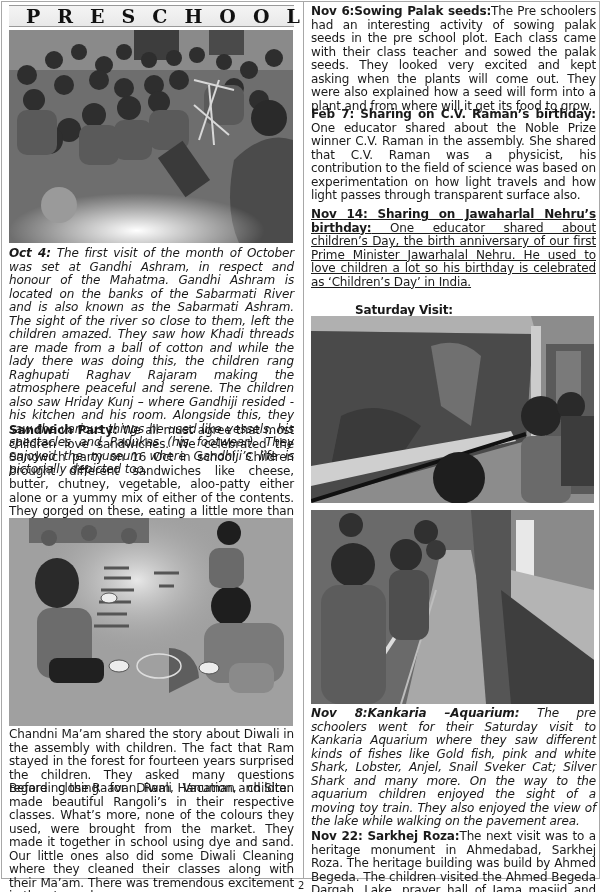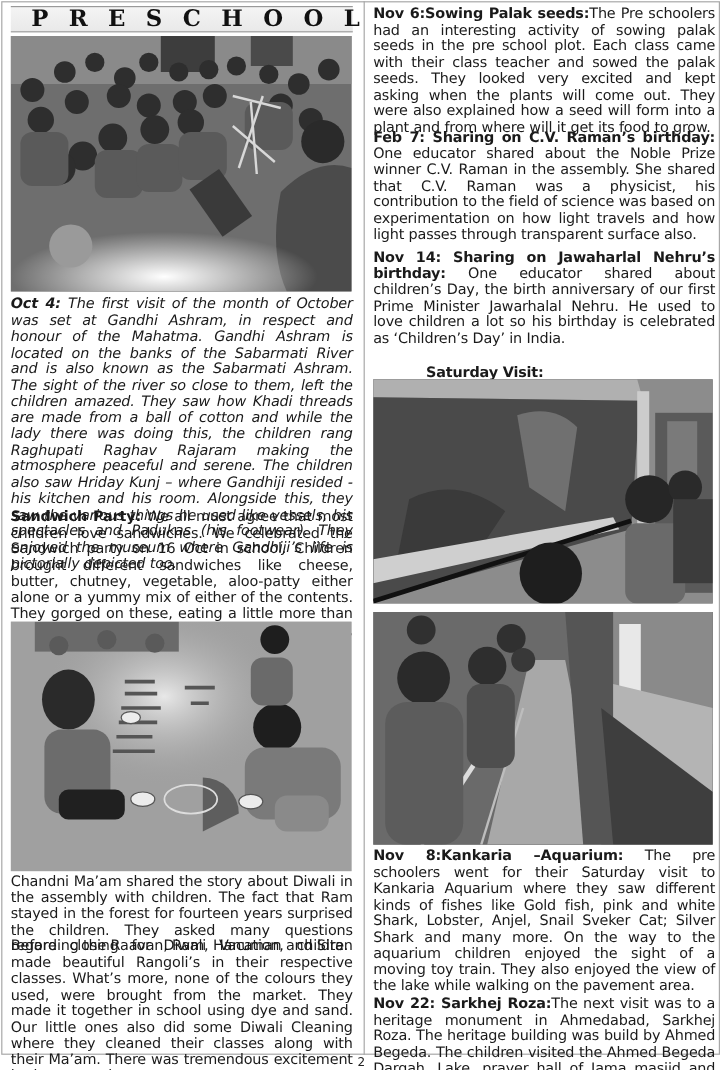--- a/index.html
+++ b/index.html
@@ -146,21 +146,21 @@
 <p class="txt" style="left:9px; top:782px; width:285px;">Before closing for Diwali Vacation, children made beautiful Rangoli’s in their respective classes. What’s more, none of the colours they used, were brought from the market. They made it together in school using dye and sand. Our little ones also did some Diwali Cleaning where they cleaned their classes along with their Ma’am. There was tremendous excitement in the atmosphere.</p>
 
 <p class="txt" style="left:311px; top:5px; width:285px;">
   <b>Nov 6:Sowing Palak seeds:</b><span>The Pre schoolers had an interesting activity of sowing palak seeds in the pre school plot. Each class came with their class teacher and sowed the palak seeds. They looked very excited and kept asking when the plants will come out. They were also explained how a seed will form into a plant and from where will it get its food to grow.</span>
 </p>
 
 <p class="txt" style="left:311px; top:108px; width:285px;">
   <b>Feb 7: Sharing on C.V. Raman’s birthday:</b><span> One educator shared about the Noble Prize winner C.V. Raman in the assembly. She shared that C.V. Raman was a physicist, his contribution to the field of science was based on experimentation on how light travels and how light passes through transparent surface also.</span>
 </p>
 
-<p class="txt" style="left:311px; top:208px; width:285px;">
+<p class="txt" style="left:311px; top:208px; width:285px;text-decoration:underline;">
   <b>Nov 14: Sharing on Jawaharlal Nehru’s birthday:</b><span> One educator shared about children’s Day, the birth anniversary of our first Prime Minister Jawarhalal Nehru. He used to love children a lot so his birthday is celebrated as ‘Children’s Day’ in India.</span>
 </p>
 
 <p class="txt" style="left:311px; top:304px; width:285px;margin-left:44px;">
   <b>Saturday Visit:</b>
 </p>
 
 <div class="photo" style="left:311px; top:316px; width:283px; height:187px;" title="Children looking into a large aquarium tank">
   <svg width="283" height="187" viewBox="0 0 283 187">
     <rect width="283" height="187" fill="#8c8c8c"></rect>
@@ -198,21 +198,21 @@
     <circle cx="42" cy="55" r="22" fill="#2a2a2a"></circle>
     <rect x="10" y="75" width="65" height="119" rx="18" fill="#5c5c5c"></rect>
     <circle cx="95" cy="45" r="16" fill="#2e2e2e"></circle>
     <rect x="78" y="60" width="40" height="70" rx="12" fill="#4e4e4e"></rect>
     <circle cx="40" cy="15" r="12" fill="#303030"></circle>
     <circle cx="115" cy="22" r="12" fill="#303030"></circle>
     <circle cx="125" cy="40" r="10" fill="#383838"></circle>
   </svg>
 </div>
 
-<p class="txt" style="left:311px; top:707px; width:285px;">
+<p class="txt" style="left:311px; top:707px; width:285px;font-style:italic;">
   <b>Nov 8:Kankaria –Aquarium:</b><span> The pre schoolers went for their Saturday visit to Kankaria Aquarium where they saw different kinds of fishes like Gold fish, pink and white Shark, Lobster, Anjel, Snail Sveker Cat; Silver Shark and many more. On the way to the aquarium children enjoyed the sight of a moving toy train. They also enjoyed the view of the lake while walking on the pavement area.</span>
 </p>
 
 <p class="txt" style="left:311px; top:805px; width:285px;margin-top:25px;">
   <b>Nov 22: Sarkhej Roza:</b><span>The next visit was to a heritage monument in Ahmedabad, Sarkhej Roza. The heritage building was build by Ahmed Begeda. The children visited the Ahmed Begeda Dargah, Lake, prayer hall of Jama masjid and the queen’s palace.</span>
 </p>
 
 <div class="page-num">2</div>
 
 </body></html>

